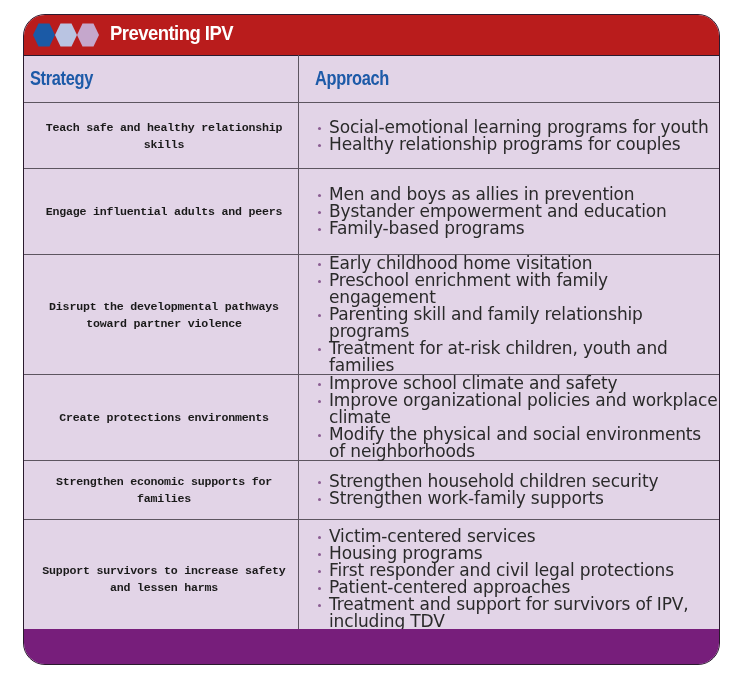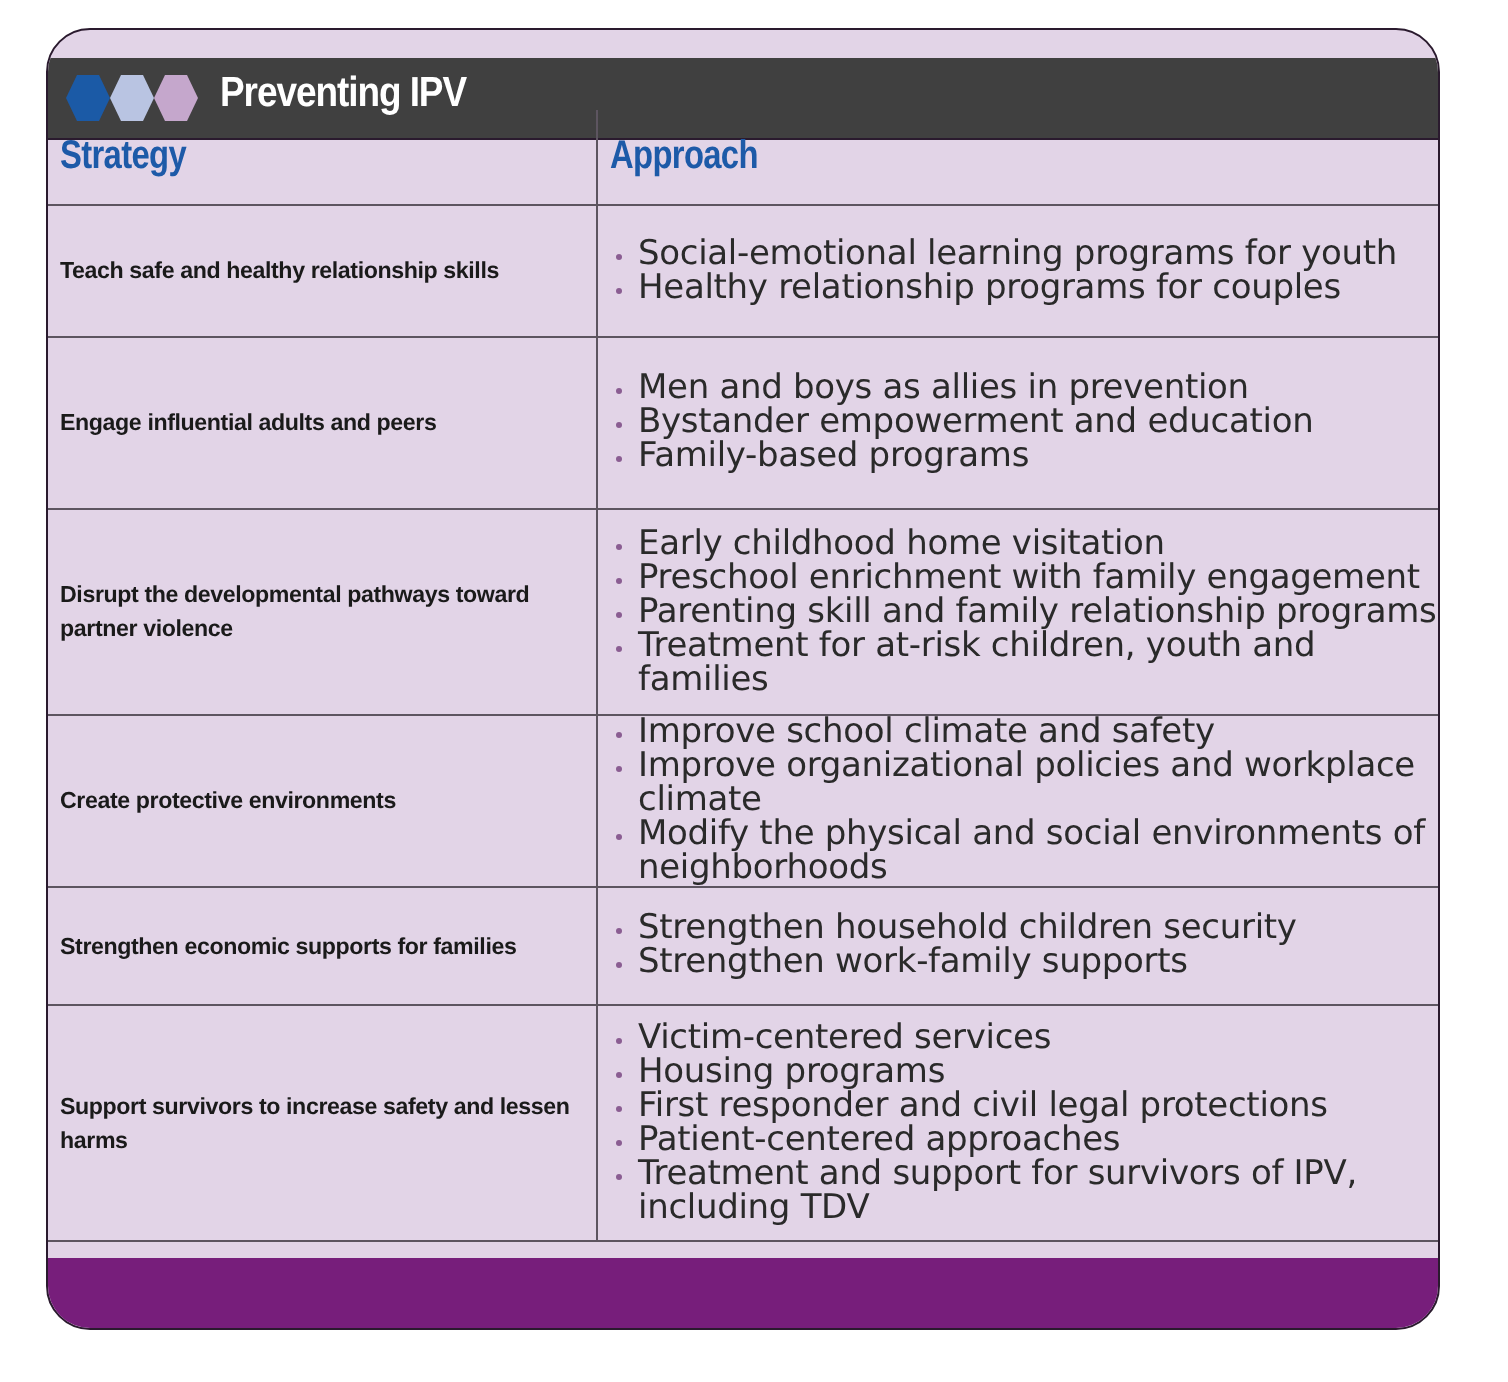--- a/index.html
+++ b/index.html
@@ -4,47 +4,47 @@
   <style>
     html, body { margin: 0; padding: 0; background: #ffffff; }
     body { width: 754px; height: 691px; position: relative; overflow: hidden; }
     .card {
       position: absolute; left: 23px; top: 14px; width: 697px; height: 651px;
       border: 1.5px solid #2a1a2e; border-radius: 22px; overflow: hidden;
       background: #e2d4e7; box-sizing: border-box;
     }
     .banner {
       position: absolute; left: 0; top: 0; right: 0; height: 40px;
-      background: #404040; border-bottom: 1.5px solid #2a1a2e; margin-top: 14px;
+      background: #b91c1c; border-bottom: 1.5px solid #2a1a2e;
     }
     .hexes { position: absolute; left: 9px; top: 8px; height: 24px; display: flex; }
     .hex {
       width: 22px; height: 24px; margin-right: 0px;
       clip-path: polygon(25% 2%, 75% 2%, 100% 50%, 75% 98%, 25% 98%, 0 50%);
     }
     .title {
       position: absolute; left: 86px; top: 6px; color: #ffffff;
       font-family: "Liberation Sans", sans-serif; font-weight: bold;
       font-size: 21px; letter-spacing: -0.6px; transform: scaleX(0.88); transform-origin: left center;
     }
     table {
       position: absolute; left: 0; top: 40px; width: 100%;
       border-collapse: collapse; table-layout: fixed;
     }
     td, th { border-bottom: 1.5px solid #5d5560; vertical-align: middle; padding: 0; }
     .c1 { width: 268px; border-right: 1.5px solid #5d5560; padding-left: 6px; }
-    .c2 { padding-left: 6px; }
+    .c2 { padding-left: 16px; }
     th {
       height: 47px; text-align: left; color: #1d5aa8;
       font-family: "Liberation Sans", sans-serif; font-weight: bold; font-size: 20px; text-decoration: underline;
     }
     th span { display: inline-block; transform: scaleX(0.82); transform-origin: left center; letter-spacing: -0.4px; }
     .strat {
-      font-family: Liberation Sans, sans-serif; font-weight: bold; font-size: 11.6px;
-      color: #1a1a1a; line-height: 17px; letter-spacing: -0.2px;
+      font-family: Liberation Mono, monospace; font-weight: bold; font-size: 11.6px;
+      color: #1a1a1a; line-height: 17px; letter-spacing: -0.2px; text-align: center;
     }
     ul { list-style: none; margin: 0; padding: 0; }
     li {
       font-family: "DejaVu Sans", sans-serif; font-size: 17px; color: #2a2a2a;
       line-height: 17px; position: relative; padding-left: 14px; letter-spacing: -0.15px;
     }
     li::before {
       content: ""; position: absolute; left: 3px; top: 8px; width: 3px; height: 3px;
       border-radius: 50%; background: #8a5d92;
     }
@@ -98,21 +98,21 @@
         <td class="c2">
           <ul>
             <li>Early childhood home visitation</li>
             <li>Preschool enrichment with family engagement</li>
             <li>Parenting skill and family relationship programs</li>
             <li>Treatment for at-risk children, youth and families</li>
           </ul>
         </td>
       </tr>
       <tr style="height:83px">
-        <td class="c1 strat">Create protective environments</td>
+        <td class="c1 strat">Create protections environments</td>
         <td class="c2">
           <ul>
             <li>Improve school climate and safety</li>
             <li>Improve organizational policies and workplace climate</li>
             <li>Modify the physical and social environments of neighborhoods</li>
           </ul>
         </td>
       </tr>
       <tr style="height:59px">
         <td class="c1 strat">Strengthen economic supports for families</td>

